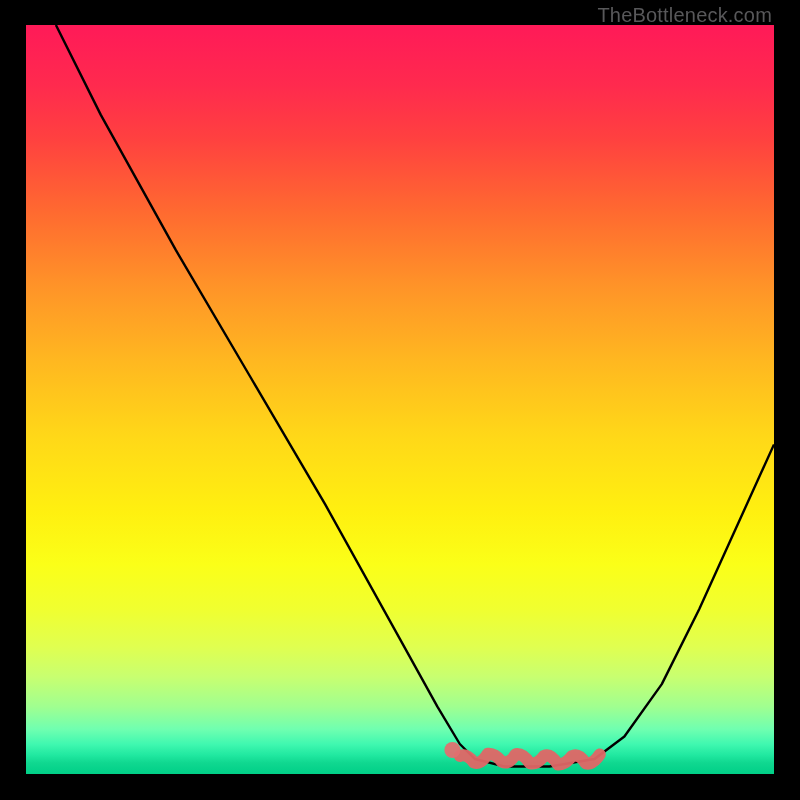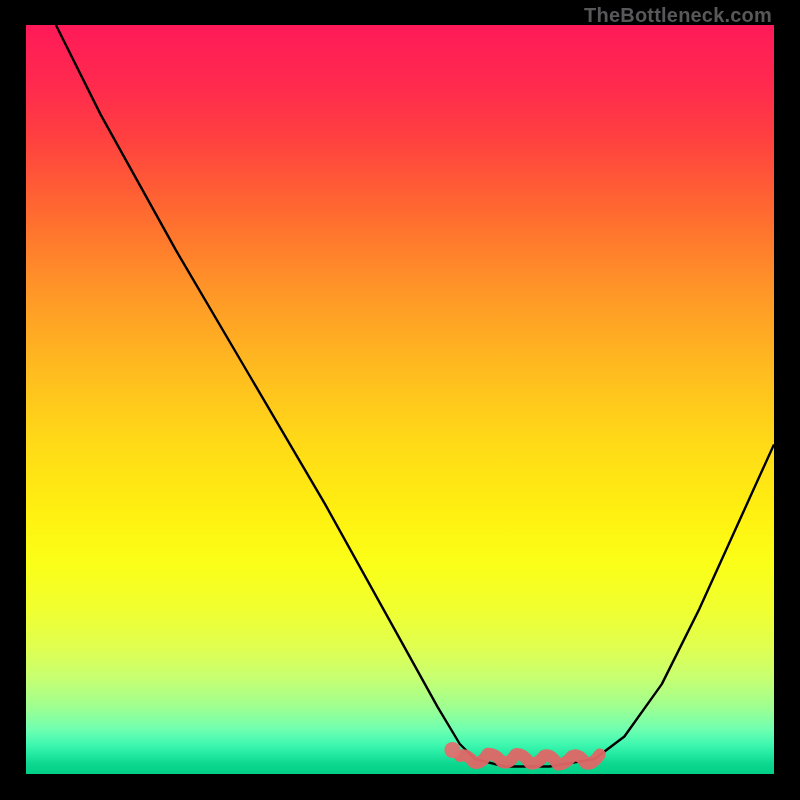--- a/index.html
+++ b/index.html
@@ -36,21 +36,21 @@
       #10d890 98.5%,
       #00cf87 100%
     );
   }
   .attribution {
     position: absolute;
     top: 4px;
     right: 28px;
     font-family: Arial, Helvetica, sans-serif;
     font-size: 20px;
-    font-weight: 700;
+    font-weight: 400;
     color: #58585a;
     letter-spacing: 0.2px;
     margin-left: 35px;
   }
   svg.overlay {
     position: absolute;
     left: 26px;
     top: 25px;
     width: 748px;
     height: 749px;

